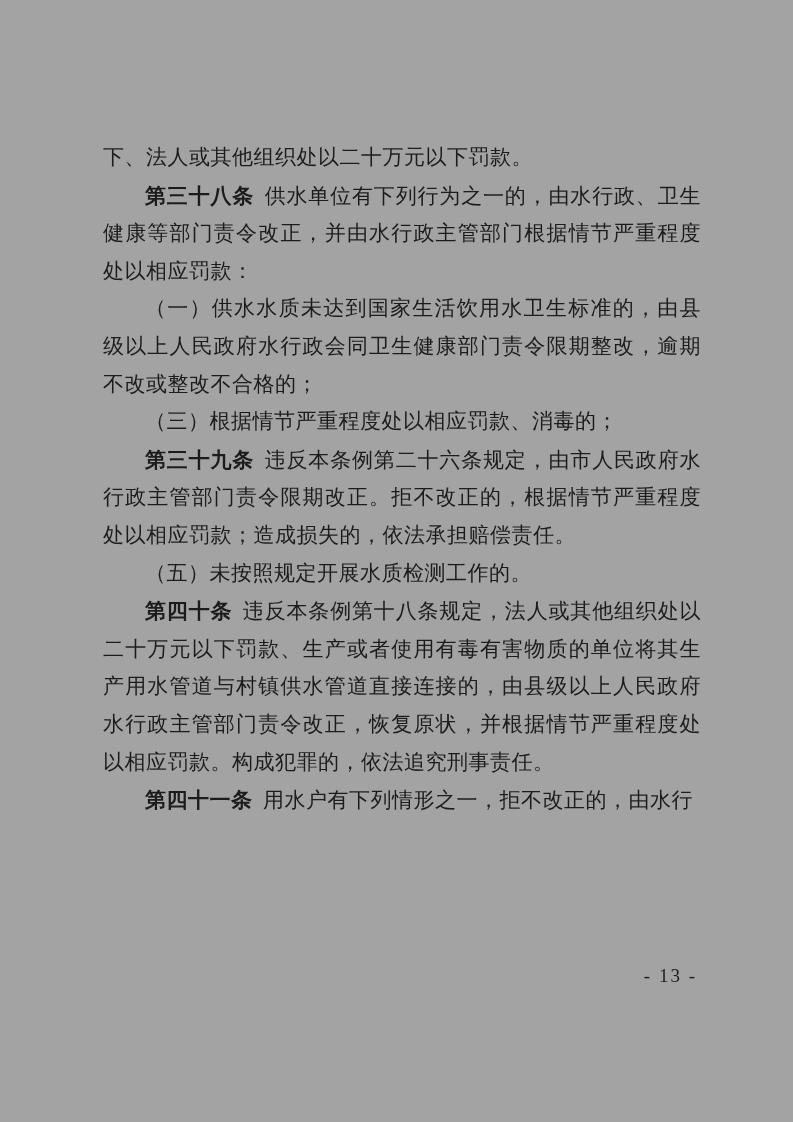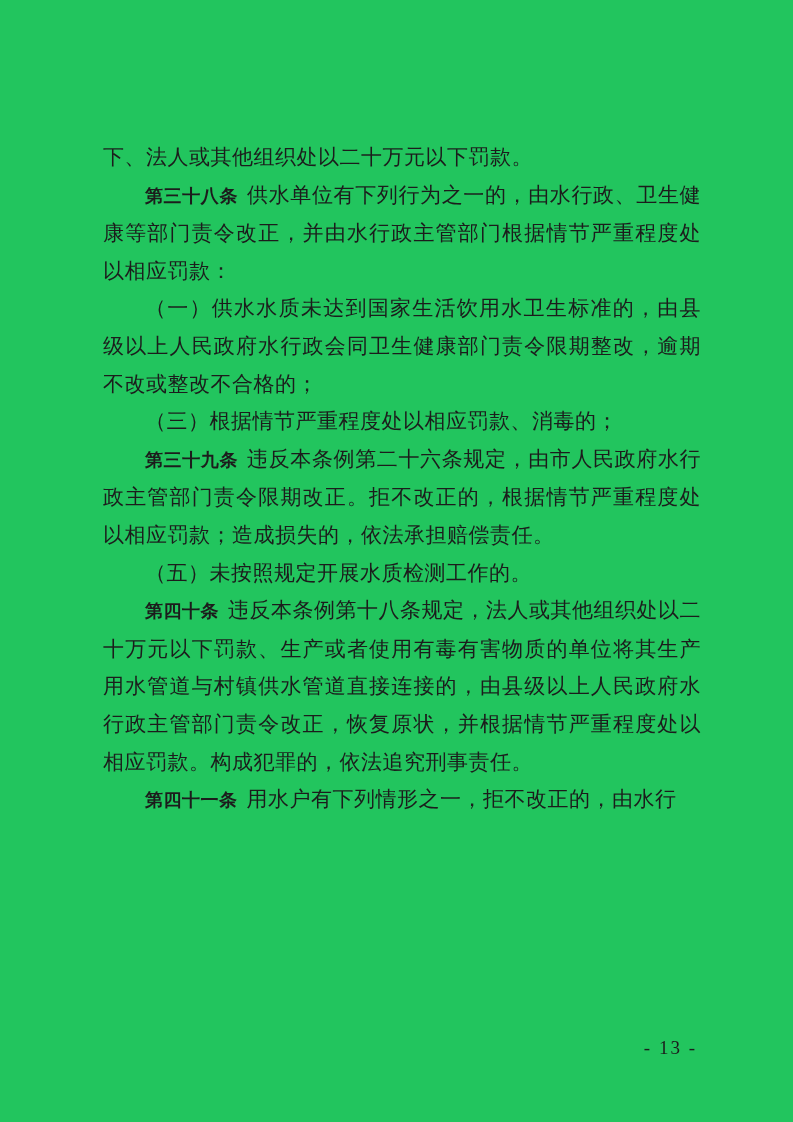--- a/index.html
+++ b/index.html
@@ -5,21 +5,21 @@
   html, body {
     margin: 0;
     padding: 0;
     background: #e8e8e8;
   }
   .page {
     position: relative;
     width: 793px;
     height: 1122px;
     margin: 0 auto;
-    background: #22c55e;
+    background: #a3a3a3;
     overflow: hidden;
     font-family: "Liberation Serif", "DejaVu Serif", serif;
     color: #1c1c1c;
   }
   .doc-body {
     position: absolute;
     top: 139px;
     left: 103px;
     width: 598px;
     font-size: 21px;
@@ -31,25 +31,25 @@
     margin: 0;
     text-indent: 2em;
   }
   .para.no-indent {
     text-indent: 0;
   }
   .article-num {
     font-weight: 700;
     margin-right: 0.5em;
     font-family: "Liberation Sans", "DejaVu Sans", sans-serif;
-    font-size: 18px;
+    font-size: 21px;
   }
   .page-number {
     position: absolute;
-    top: 1037px;
+    top: 965px;
     right: 96px;
     font-size: 19px;
     letter-spacing: 2px;
     color: #1c1c1c;
     font-family: "Liberation Serif", "DejaVu Serif", serif;
   }
 </style>
 </head>
 <body>
 

